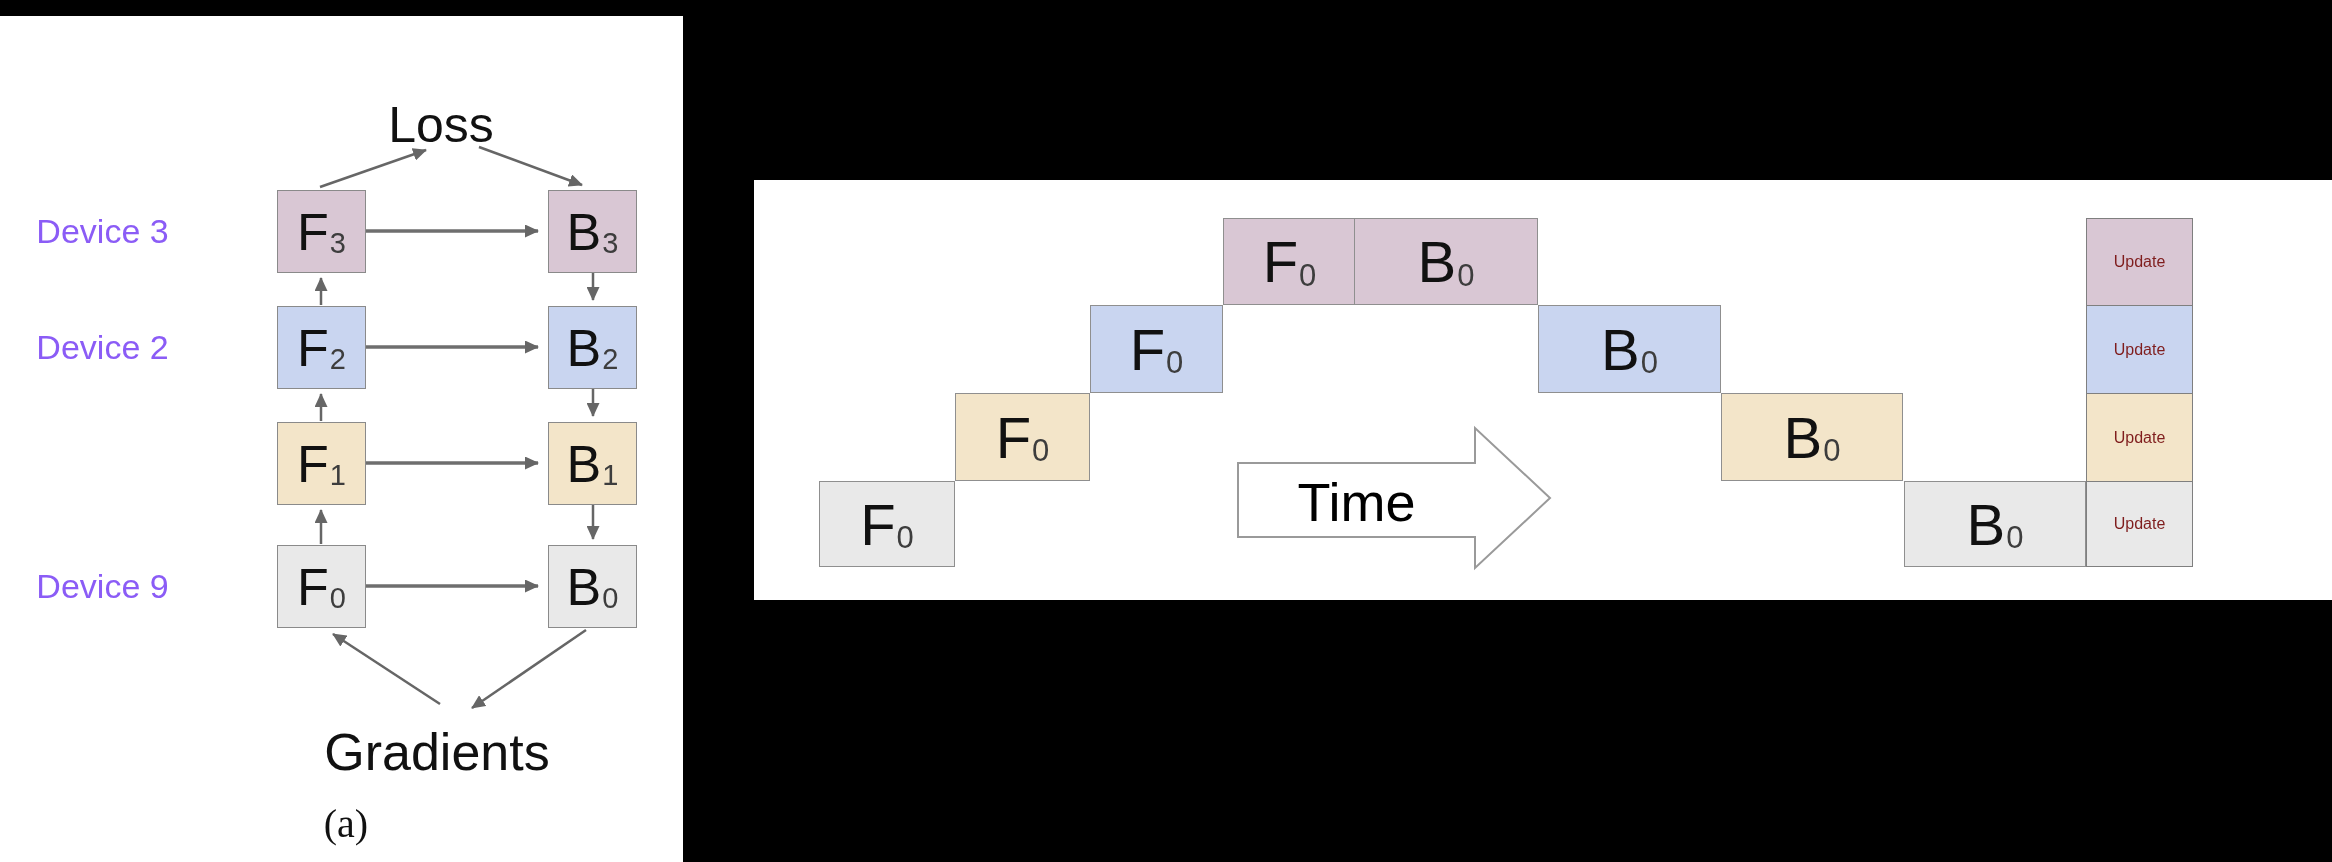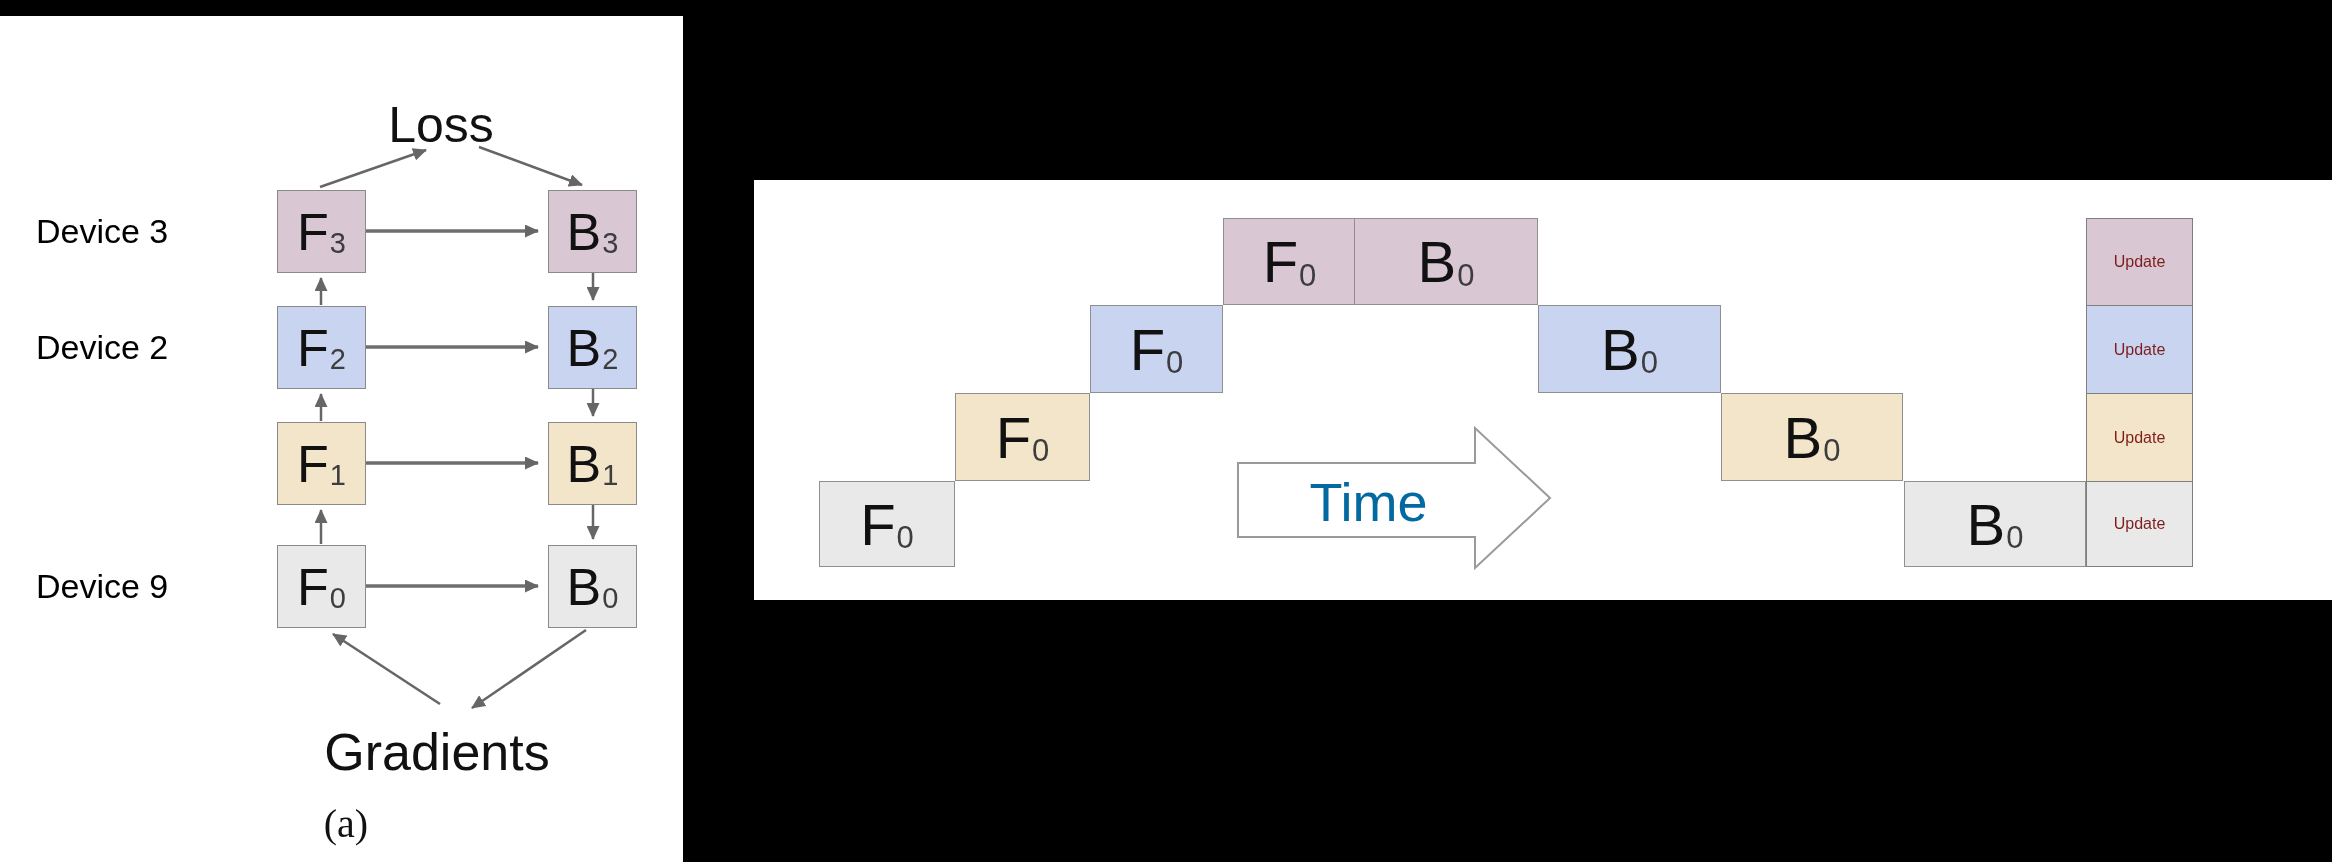--- a/index.html
+++ b/index.html
@@ -9,39 +9,39 @@
   .panel-a{left:0;top:16px;width:683px;height:858px;}
   .panel-b{left:754px;top:180px;width:1578px;height:420px;}
 
   .abs{position:absolute;}
   .center{text-align:center;}
 
   
   .loss{left:341px;top:80px;width:200px;font-size:50px;letter-spacing:0px;}
   .gradients{left:287px;top:706px;width:300px;font-size:52px;}
   .caption{left:296px;top:784px;width:100px;font-size:40px;font-family:"Liberation Serif",serif;}
-  .devlabel{left:0;width:205px;text-align:left;font-size:34px;line-height:42px;color:#000000;margin-left:36px;}
+  .devlabel{left:0;width:205px;text-align:center;font-size:34px;line-height:42px;color:#8b5cf6;}
 
   .box{box-sizing:border-box;width:89px;height:83px;border:1.5px solid #8a8a8a;
        display:flex;align-items:center;justify-content:center;font-size:52px;color:#111;}
   .box .bs{font-size:29px;margin-top:24px;margin-left:1px;color:#3d3d3d;}
   .c-d0{background:#e9e9e9;}
   .c-d1{background:#f3e5c9;}
   .c-d2{background:#c9d5f0;}
   .c-d3{background:#d9c7d4;}
 
   .arrow-layer{left:0;top:0;width:683px;height:858px;}
 
   
   .blk{box-sizing:border-box;position:absolute;border:1.5px solid #8f8f8f;
        display:flex;align-items:center;justify-content:center;font-size:58px;color:#111;}
   .blk .bs{font-size:31px;margin-top:28px;margin-left:1px;color:#3d3d3d;}
   .upd{box-sizing:border-box;position:absolute;left:1332px;width:107px;border:1.5px solid #7f7f7f;
        display:flex;align-items:center;justify-content:center;font-size:16px;color:#7f1d1d;}
-  .time-label{left:484px;top:291px;width:237px;font-size:54px;color:#0369a1;margin-left:12px;}
+  .time-label{left:484px;top:291px;width:237px;font-size:54px;color:#000000;}
 </style>
 </head>
 <body>
 
 <div class="canvas">
 
   <section class="panel panel-a">
 
     <div class="abs loss center">Loss</div>
 

